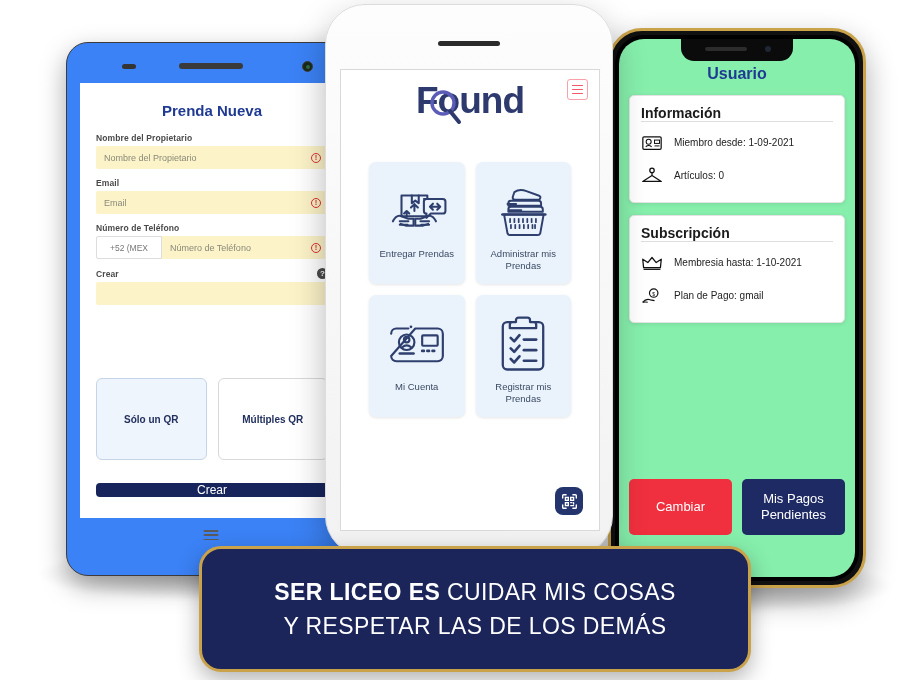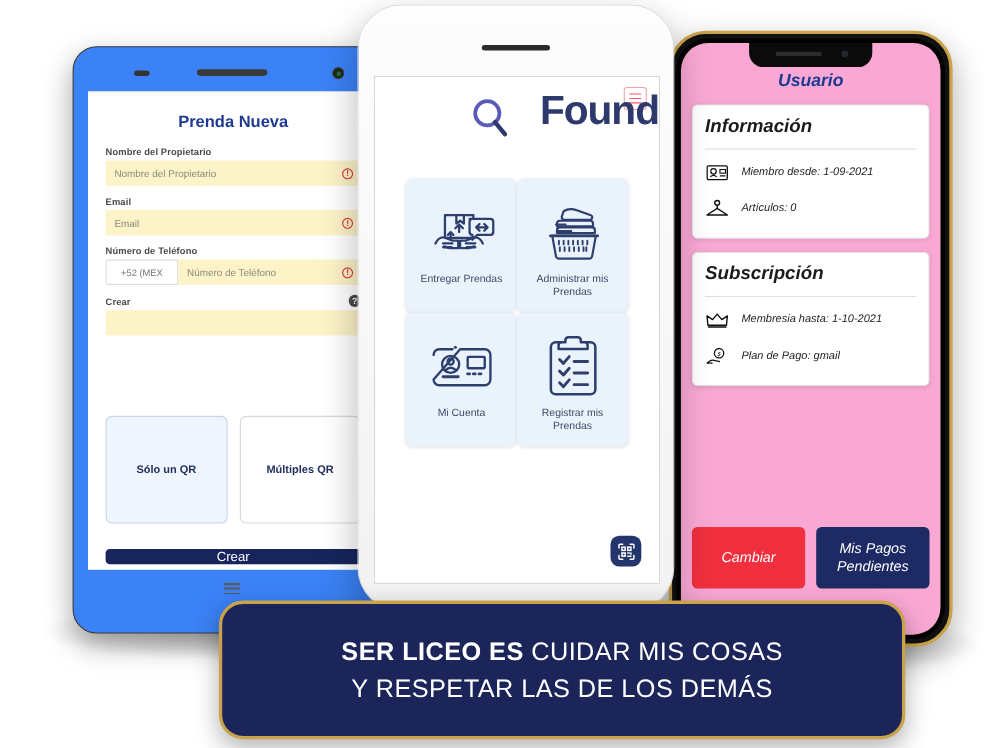--- a/index.html
+++ b/index.html
@@ -60,21 +60,21 @@
     display:flex; align-items:center; justify-content:center;
     font-size:8.5px; color:#777; overflow:hidden; white-space:nowrap; border-radius:2px 0 0 2px;
   }
   .phone-row .inp { flex:1; border-radius:0 2px 2px 0; }
   .q-ico {
     width:11px; height:11px; border-radius:50%; background:#4a4a4a; color:#fff;
     font-size:8px; line-height:11px; text-align:center; font-weight:bold;
   }
   .qr-choice { display:flex; gap:11px; padding:0 16px; margin-top:73px; }
   .qr-opt {
-    flex:1; height:98px; border-radius:6px; display:flex; align-items:center; justify-content:center;
+    flex:1; height:82px; border-radius:6px; display:flex; align-items:center; justify-content:center;
     font-size:10px; font-weight:bold; color:#22305e; text-align:center;
   }
   .qr-opt.sel { background:#eff5fd; border:1px solid #c6d4ea; }
   .qr-opt.uns { background:#ffffff; border:1px solid #d8d8d8; }
   .crear-btn {
     margin:23px 16px 0; height:14px; background:#17255c; border-radius:4px; color:#fff;
     font-size:12px; display:flex; align-items:center; justify-content:center;
   }
 
   
@@ -89,32 +89,32 @@
   #phone-center .screen {
     position:absolute; left:14px; top:64px; width:260px; height:462px;
     background:#fff; border:1px solid #d9d9d9; overflow:hidden;
   }
 
   
   .logo-wrap { position:relative; padding-top:14px; height:86px; }
   .logo-l1 { display:flex; align-items:flex-end; justify-content:center; gap:2px; height:40px; }
   .logo-lost { font-size:37px; font-weight:bold; color:#5b5cb8; letter-spacing:-1px; line-height:1; position:relative; }
   .logo-amp { font-size:34px; font-weight:bold; color:#f4566b; line-height:1; margin-left:7px; }
-  .logo-l2 { text-align:right; font-size:37px; font-weight:bold; color:#2e3a6e; letter-spacing:-1px; line-height:1; margin-top:-2px; }
+  .logo-l2 { text-align:center; font-size:37px; font-weight:bold; color:#2e3a6e; letter-spacing:-1px; line-height:1; margin-top:-2px; }
   .mag-glass { position:absolute; pointer-events:none; }
 
   .ham-btn {
     position:absolute; right:11px; top:9px; width:21px; height:21px;
     border:1.4px solid #f9a0a8; border-radius:3px; background:#fff;
     display:flex; flex-direction:column; justify-content:center; align-items:center; gap:2.6px;
   }
   .ham-btn i { width:11px; height:1.6px; background:#f4566b; border-radius:1px; }
 
   .card-grid {
-    display:grid; grid-template-columns:1fr 1fr; padding:0 28px; margin-top:6px;
+    display:grid; grid-template-columns:1fr 1fr; gap:11px; padding:0 28px; margin-top:6px;
   }
   .menu-card {
     background:#eaf3fc; border-radius:7px; height:122px;
     display:flex; flex-direction:column; align-items:center; justify-content:flex-start;
     padding-top:12px; box-shadow:0 1px 3px rgba(0,0,0,0.10);
   }
   .menu-card .ic { height:74px; display:flex; align-items:center; justify-content:center; }
   .menu-card .lbl { font-size:9.5px; color:#3b4a63; text-align:center; line-height:1.25; padding:0 4px; }
   .qr-fab {
     position:absolute; right:16px; bottom:15px; width:28px; height:28px;
@@ -125,48 +125,48 @@
   #phone-right {
     position:absolute; left:608px; top:28px; width:258px; height:560px;
     background:#111; border-radius:34px;
     border:3px solid #c9a24a;
     box-shadow: 0 12px 30px rgba(0,0,0,0.32);
   }
   #phone-right .inner {
     position:absolute; inset:4px; background:#000; border-radius:29px; overflow:hidden;
   }
   #phone-right .screen {
-    position:absolute; inset:4px; background:#f9a8d4; border-radius:25px; overflow:hidden;font-style:italic;
+    position:absolute; inset:4px; background:#86efac; border-radius:25px; overflow:hidden;
   }
   .notch {
     position:absolute; left:50%; transform:translateX(-50%); top:0; width:112px; height:22px;
     background:#0b0b0b; border-radius:0 0 13px 13px; z-index:5;
   }
   .notch .sp { position:absolute; left:24px; top:8px; width:42px; height:4px; border-radius:2px; background:#2c2c2c; }
   .notch .cm { position:absolute; right:22px; top:7px; width:6px; height:6px; border-radius:50%; background:#1f2733; }
   .r-title { text-align:center; font-size:16px; font-weight:bold; color:#1f3a93; margin-top:26px; }
   .r-card {
     margin:12px 10px 0; background:#fff; border:1px solid #e4e4e4; border-radius:5px;
     box-shadow:0 1px 4px rgba(0,0,0,0.10); padding:9px 11px 10px;
   }
-  .r-card h4 { font-size:17px; color:#1b1b1b; font-weight:bold; padding-bottom:10px; border-bottom:1px solid #dedede; margin-bottom:4px;}
+  .r-card h4 { font-size:14px; color:#1b1b1b; font-weight:bold; padding-bottom:0; border-bottom:1px solid #dedede; margin-bottom:4px;}
   .r-row { display:flex; align-items:center; gap:11px; height:33px; }
   .r-row .txt { font-size:10px; color:#222; }
   .r-row .ic { width:22px; display:flex; align-items:center; justify-content:center; }
   .r-btns { position:absolute; left:0; bottom:42px; width:100%; display:flex; gap:10px; padding:0 10px; }
   .r-btn {
     flex:1; height:56px; border-radius:5px; color:#fff; font-size:13px; text-align:center;
     display:flex; align-items:center; justify-content:center; line-height:1.2; padding:0 6px;
   }
   .r-btn.red { background:#f0303e; }
   .r-btn.navy { background:#1d2a63; }
 
   
   #banner {
-    position:absolute; left:199px; top:546px; width:624px; height:126px;
+    position:absolute; left:199px; top:546px; width:552px; height:126px;
     background:#1b2559; border:3px solid #c9a24a; border-radius:22px;
     display:flex; flex-direction:column; align-items:center; justify-content:center;
     box-shadow:0 8px 22px rgba(0,0,0,0.30); z-index:40;
   }
   #banner .ln { color:#fff; font-size:23px; letter-spacing:0.4px; white-space:nowrap; line-height:1.5; }
   #banner .ln b { font-weight:bold; }
   #banner .ln span.reg { font-weight:normal; }
 
   .z-left   { z-index:10; }
   .z-right  { z-index:12; }

